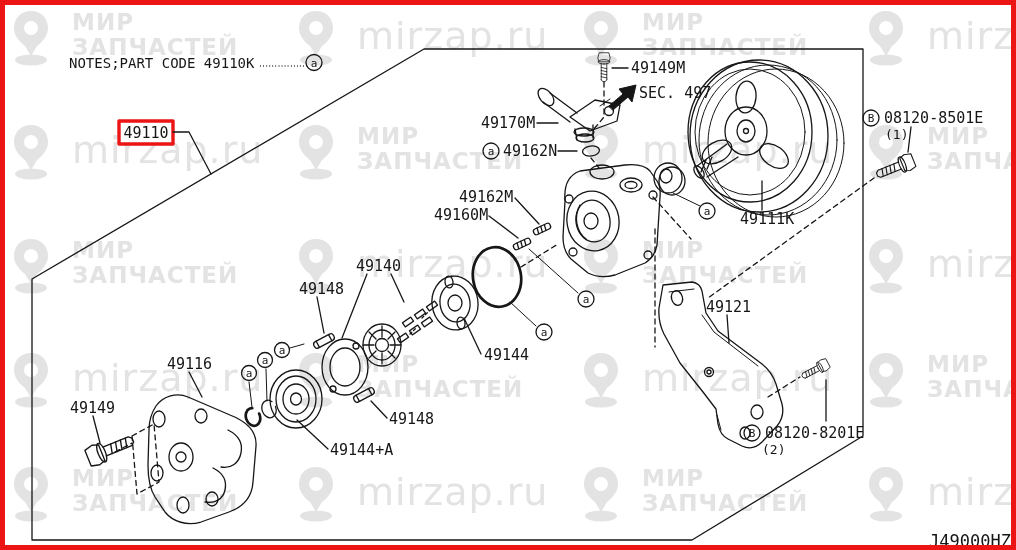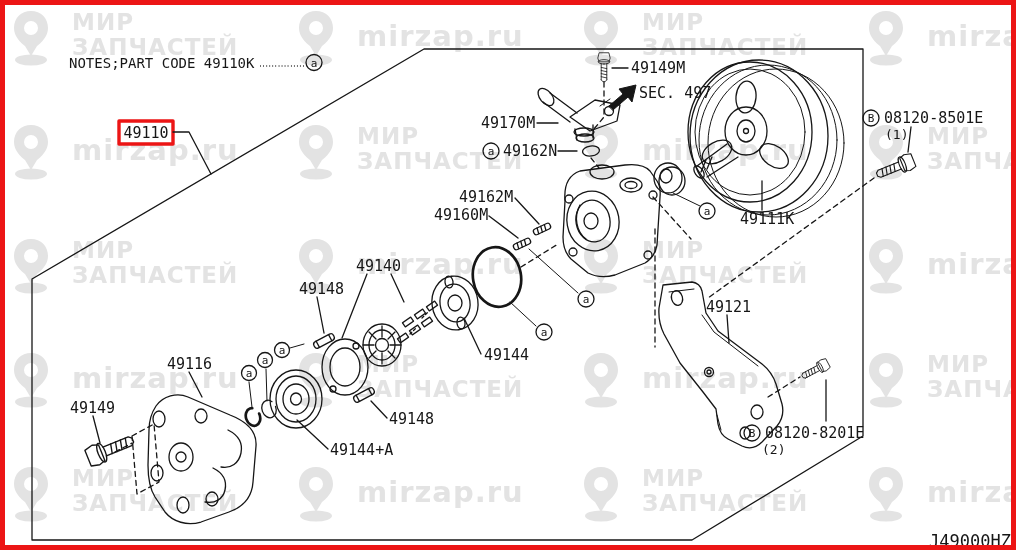--- a/index.html
+++ b/index.html
@@ -4,21 +4,21 @@
 <style>
   html,body{margin:0;padding:0;background:#ffffff;}
   .stage{
     position:relative;width:1016px;height:550px;box-sizing:border-box;
     border:5px solid #ec1515;background:#ffffff;overflow:hidden;
     font-family:"DejaVu Sans Mono",monospace;
   }
   #watermarks{position:absolute;inset:0;z-index:1;}
   .wm{position:absolute;display:flex;align-items:flex-start;gap:21px;color:#e3e3e3;pointer-events:none;}
   .wm-brand{font-family:"DejaVu Sans",sans-serif;font-weight:bold;font-size:23px;line-height:25px;letter-spacing:1px;margin-top:1px;}
-  .wm-site{font-family:"DejaVu Sans",sans-serif;font-weight:bold;font-size:29px;line-height:29px;margin-top:13px;letter-spacing:1px;}
+  .wm-site{font-family:"DejaVu Sans",sans-serif;font-weight:normal;font-size:38px;line-height:29px;margin-top:13px;letter-spacing:1px;}
   svg.diagram{position:absolute;left:0;top:0;z-index:2;}
   svg.diagram path,svg.diagram line,svg.diagram ellipse,svg.diagram circle,
   svg.diagram polyline,svg.diagram polygon,svg.diagram rect{
     fill:none;stroke:#161616;stroke-width:1.3;stroke-linecap:round;stroke-linejoin:round;
   }
   svg.diagram text{fill:#161616;stroke:none;font-family:"DejaVu Sans Mono",monospace;}
   svg.diagram .lbl{font-size:15px;}
   svg.diagram .lbl14{font-size:14px;}
   svg.diagram .lbl13{font-size:13px;}
   svg.diagram .code{font-size:17px;}

